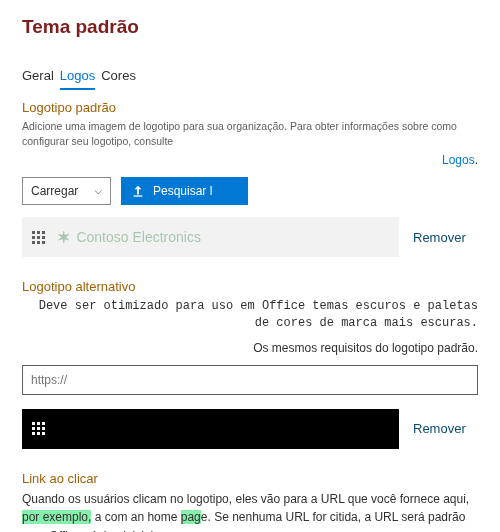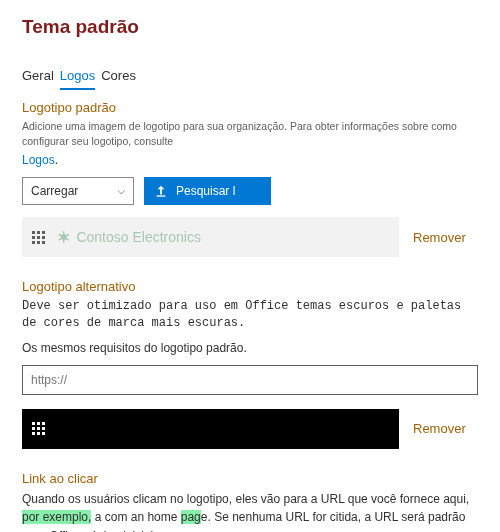--- a/index.html
+++ b/index.html
@@ -50,38 +50,39 @@
     font-size: 10.5px;
     color: #605e5c;
     line-height: 1.4;
     margin-bottom: 4px;
   }
   .helper2 {
     font-size: 12px;
     color: #323130;
     line-height: 1.4;
     margin-bottom: 8px;
+    text-align: right;
   }
   .link-like {
     color: #0078d4;
     cursor: pointer;
   }
   .row {
     display: flex;
     align-items: center;
     gap: 10px;
     margin-bottom: 12px;
   }
   .dropdown {
     display: flex;
     align-items: center;
     justify-content: space-between;
     border: 1px solid #8a8886;
     height: 28px;
-    width: 112px;
+    width: 89px;
     padding: 8px 8px;
     font-size: 12px;
     background: #fff;
     cursor: pointer;
   }
   .chevron {
     font-size: 10px;
     color: #605e5c;
   }
   .primary-btn {
@@ -136,21 +137,21 @@
     font-weight: 400;
     opacity: 0.75;
   }
   .contoso-mark .x {
     font-weight: 600;
     color: #8fb99a;
     font-size: 16px;
   }
   .remove-link {
     font-size: 13px;
-    color: #a16207;
+    color: #0c4a6e;
     cursor: pointer;
     width: 65px;
   }
   .text-input {
     width: 100%;
     height: 30px;
     border: 1px solid #605e5c;
     padding: 0 8px;
     font-size: 12px;
     color: #701a75;

